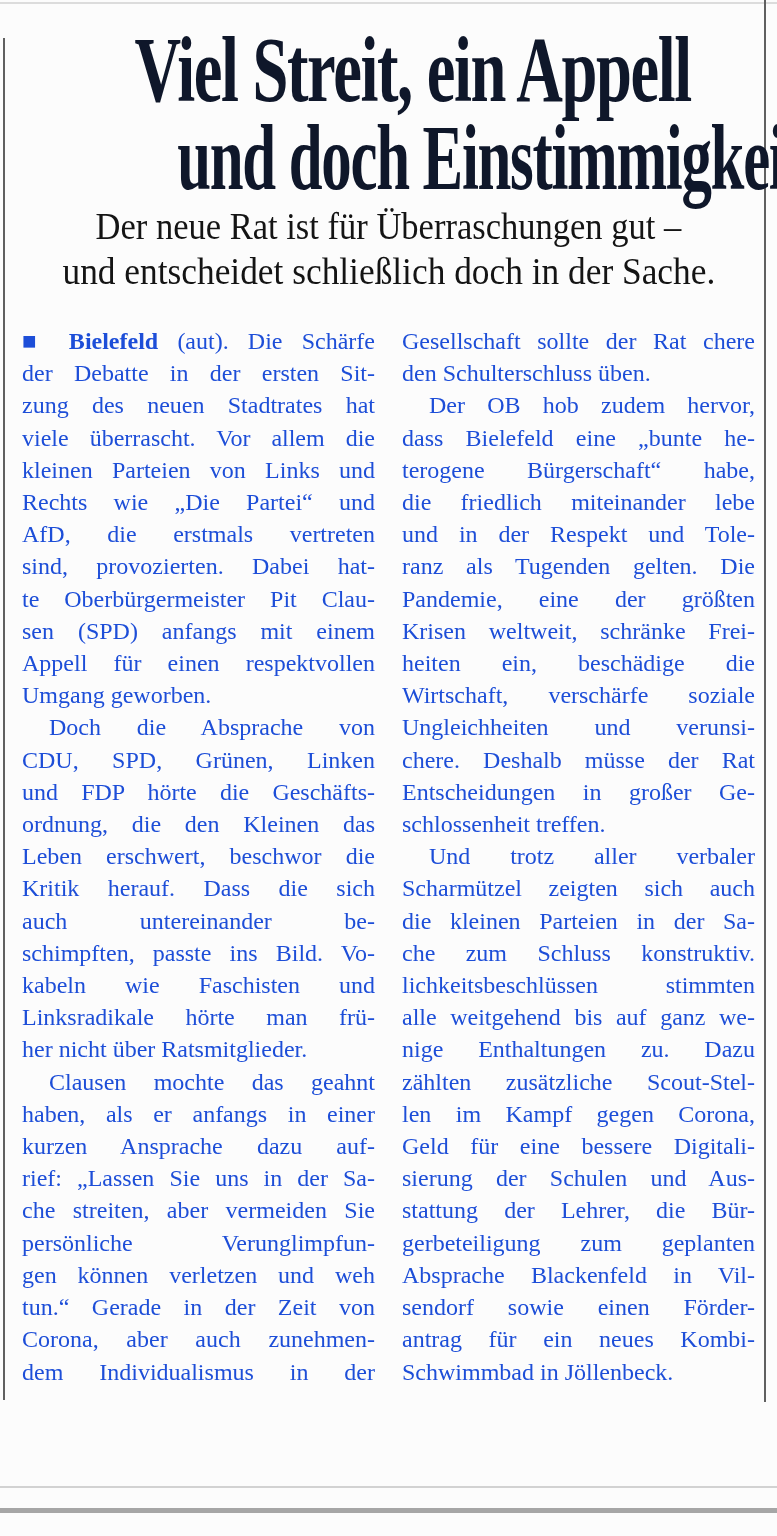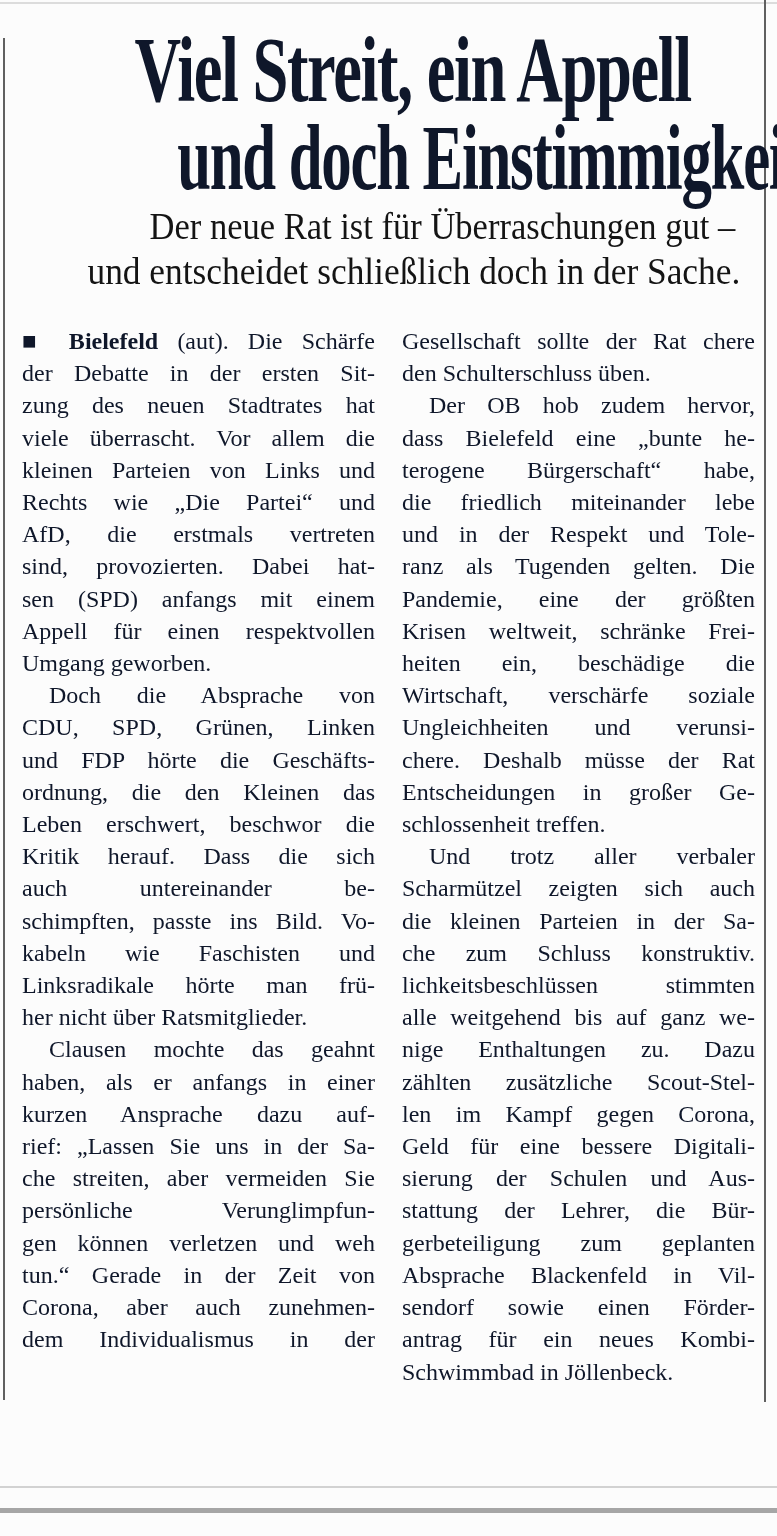--- a/index.html
+++ b/index.html
@@ -16,27 +16,27 @@
     position:absolute; left:12px; right:12px; top:26px;
     font-family:Liberation Serif, serif; font-weight:700; color:#0f172a;
   }
   .hrow  { height:88px; line-height:88px; text-align:center; }
   .hline { display:inline-block; white-space:nowrap; font-size:93px; letter-spacing:-2px; transform-origin:50% 50%; }
 
   .subhead {
     position:absolute; left:12px; right:12px; top:204px;
     font-family:"Liberation Serif", serif; font-weight:400; color:#141414;
   }
-  .shrow  { height:45px; line-height:45px; text-align:right; }
+  .shrow  { height:45px; line-height:45px; text-align:center; }
   .shline { display:inline-block; white-space:nowrap; font-size:38px; transform-origin:50% 50%; }
 
   .body-cols {
     position:absolute; left:22px; top:325px; width:733px;
     display:flex; gap:27px;
-    font-family:"Liberation Serif", serif; font-size:24px; color:#0f172a;
+    font-family:"Liberation Serif", serif; font-size:24px; color:#1d4ed8;
   }
   .col { width:353px; }
   .bline { line-height:32.2px; text-align:justify; text-align-last:justify; }
   .bline.end { text-align-last:left; }
   .bline.indent { padding-left:27px; }
   .bline b { font-weight:700; }
 
   .foot-line-1 { position:absolute; left:0; top:1486px; width:777px; height:2px; background:#d2d2d2; }
   .foot-line-2 { position:absolute; left:0; top:1508px; width:777px; height:5px; background:#a6a6a6; }
 </style>
@@ -70,20 +70,21 @@
   <div class="body-cols">
     <div class="col">
         <div class="bline"><b>■ Bielefeld</b> (aut). Die Schärfe</div>
         <div class="bline">der Debatte in der ersten Sit-</div>
         <div class="bline">zung des neuen Stadtrates hat</div>
         <div class="bline">viele überrascht. Vor allem die</div>
         <div class="bline">kleinen Parteien von Links und</div>
         <div class="bline">Rechts wie „Die Partei“ und</div>
         <div class="bline">AfD, die erstmals vertreten</div>
         <div class="bline">sind, provozierten. Dabei hat-</div>
+        <div class="bline">te Oberbürgermeister Pit Clau-</div>
         <div class="bline">sen (SPD) anfangs mit einem</div>
         <div class="bline">Appell für einen respektvollen</div>
         <div class="bline end">Umgang geworben.</div>
         <div class="bline indent">Doch die Absprache von</div>
         <div class="bline">CDU, SPD, Grünen, Linken</div>
         <div class="bline">und FDP hörte die Geschäfts-</div>
         <div class="bline">ordnung, die den Kleinen das</div>
         <div class="bline">Leben erschwert, beschwor die</div>
         <div class="bline">Kritik herauf. Dass die sich</div>
         <div class="bline">auch untereinander be-</div>

